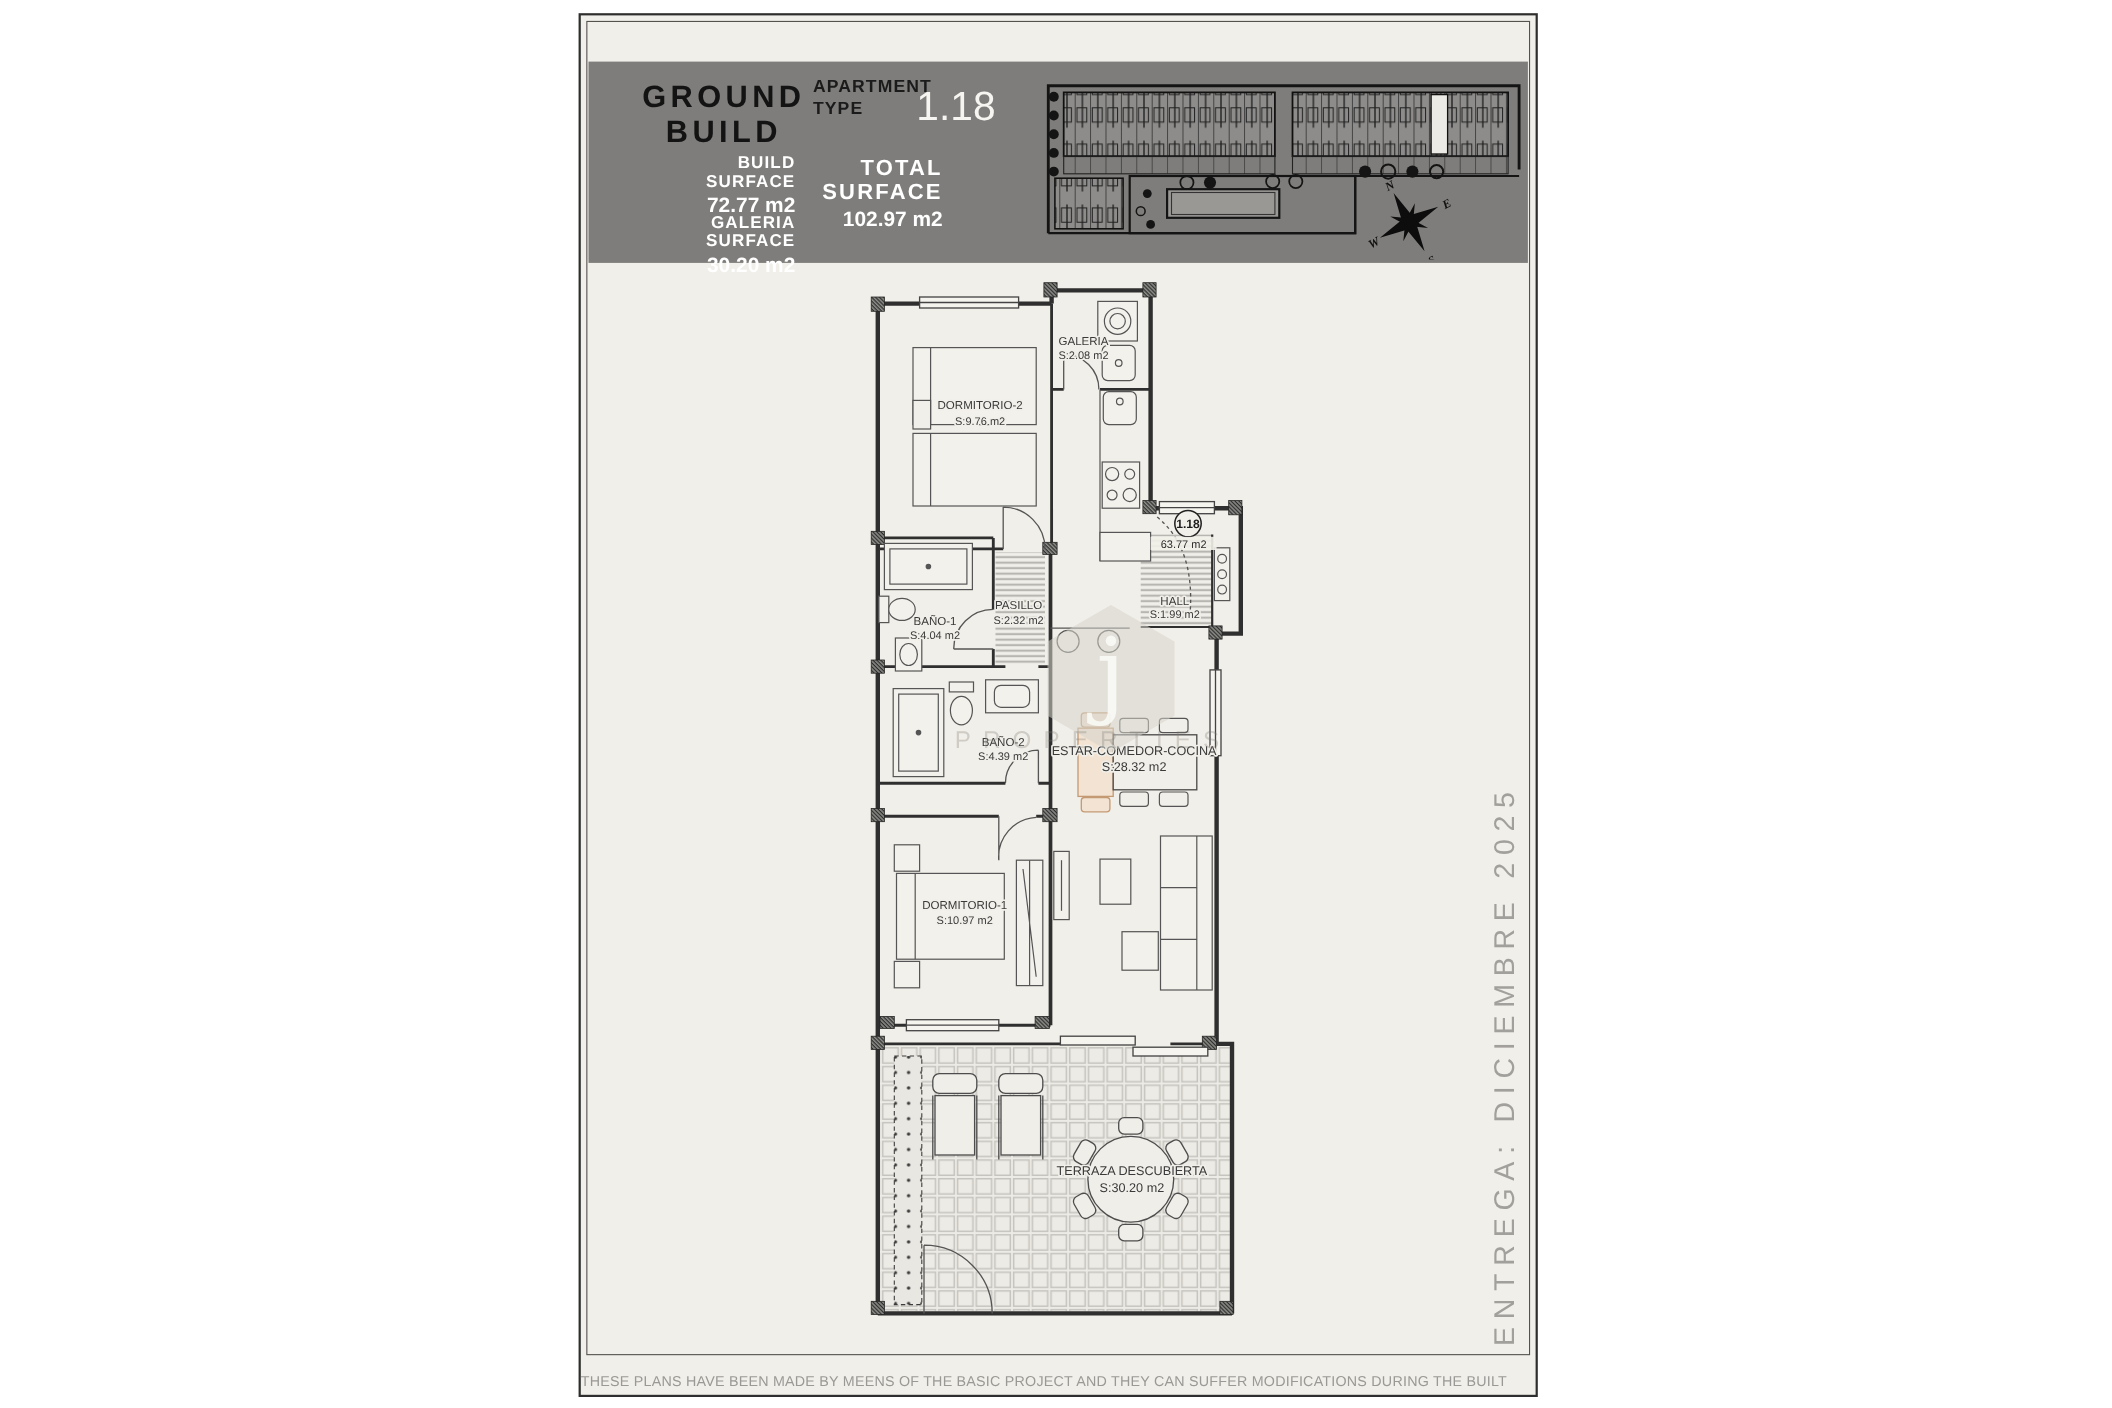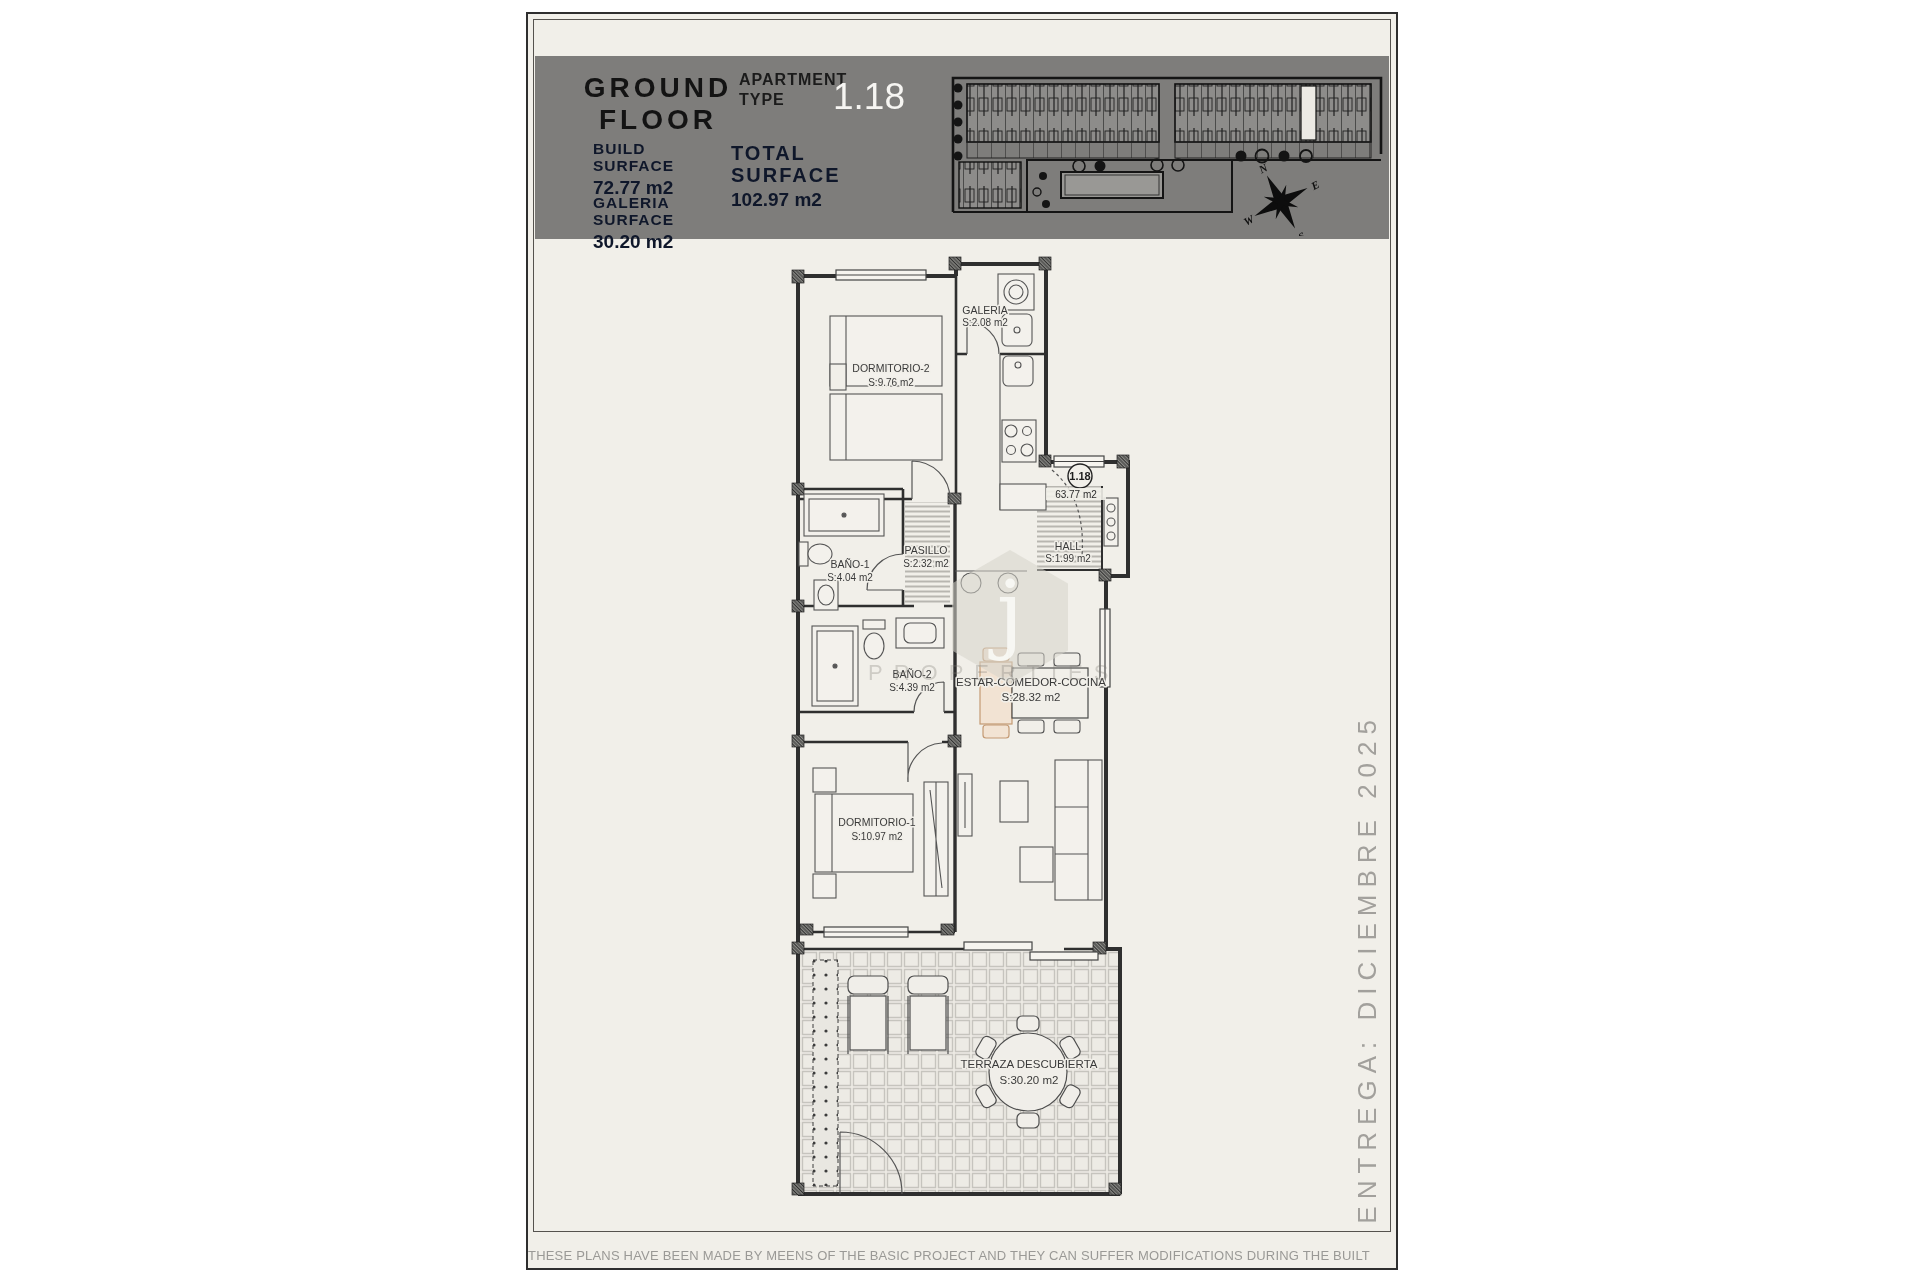--- a/index.html
+++ b/index.html
@@ -18,21 +18,21 @@
   }
   
   .header-bar{
     position:absolute;left:7px;right:7px;top:42px;height:183px;
     background:#7e7d7b;color:#161616;
   }
   .hb-title{
     position:absolute;left:28px;top:16px;width:190px;text-align:center;
     font-size:28px;font-weight:700;letter-spacing:4px;line-height:1.16;color:#131313;
   }
-  .hb-block{position:absolute;text-align:left;font-weight:700;color:#0f172a;}
+  .hb-block{position:absolute;text-align:right;font-weight:700;color:#ffffff;}
   .hb-label{font-size:15.5px;letter-spacing:1px;line-height:1.12;}
   .hb-value{font-size:19px;margin-top:2px;}
   .hb-build{left:58px;top:84px;width:130px;}
   .hb-terrace{left:58px;top:138px;width:130px;}
   .hb-apt{position:absolute;left:204px;top:14px;width:150px;display:flex;align-items:flex-start;}
   .hb-apt-label{font-size:16px;font-weight:700;letter-spacing:1px;line-height:1.25;width:92px;text-align:left;color:#1b1b1b;}
   .hb-apt-value{font-size:37px;font-weight:400;color:#f6f5f2;margin-left:2px;margin-top:6px;}
   .hb-total{left:196px;top:86px;width:126px;}
   .hb-total .hb-label{font-size:20px;letter-spacing:2px;}
   .hb-total .hb-value{font-size:19px;}
@@ -76,21 +76,21 @@
   }
 </style>
 </head>
 <body>
 
 <div class="sheet">
 
   <div class="header-bar">
     <div class="hb-title">
       <div>GROUND</div>
-      <div>FLOOR</div>
+      <div>BUILD</div>
     </div>
 
     <div class="hb-block hb-build">
       <div class="hb-label">BUILD SURFACE</div>
       <div class="hb-value">72.77 m2</div>
     </div>
 
     <div class="hb-block hb-terrace">
       <div class="hb-label">GALERIA SURFACE</div>
       <div class="hb-value">30.20 m2</div>

